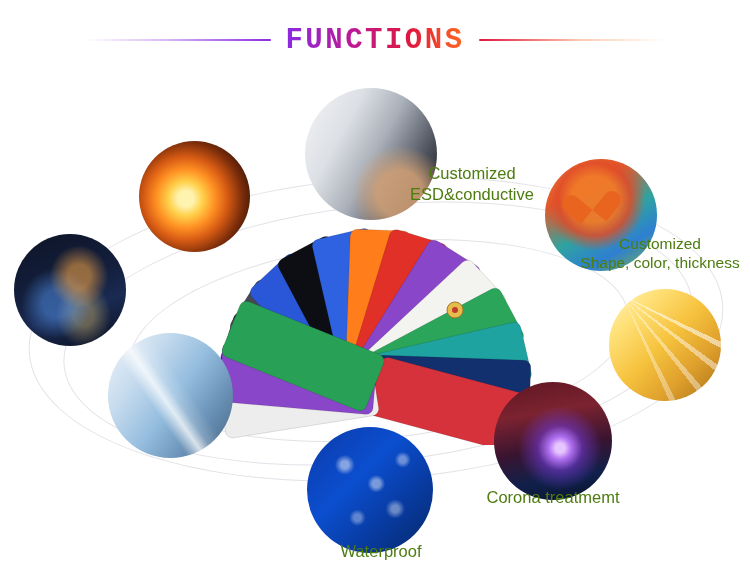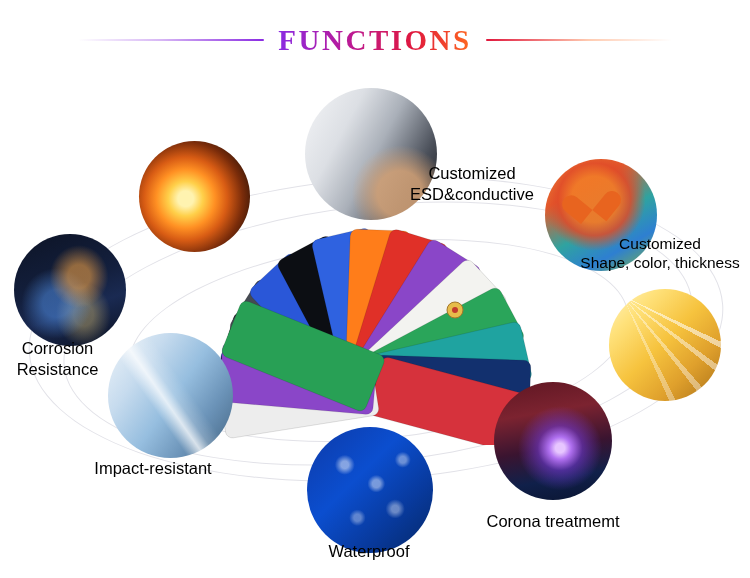--- a/index.html
+++ b/index.html
@@ -6,21 +6,21 @@
   .stage{
     position:relative;width:750px;height:578px;background:#ffffff;overflow:hidden;
     font-family:"Liberation Sans", sans-serif;
   }
   
   .title-row{
     position:absolute;top:20px;left:0;width:750px;height:40px;
     display:flex;align-items:center;justify-content:center;gap:14px;
   }
   .title{
-    margin:0;font-family:Liberation Serif, serif;font-size:29px;font-weight:700;
+    margin:0;font-family:Liberation Mono, monospace;font-size:29px;font-weight:700;
     letter-spacing:2.5px;
     background:linear-gradient(90deg,#8a2be2 0%,#b91a9a 35%,#e0183c 70%,#ff6a1f 100%);
     -webkit-background-clip:text;background-clip:text;color:transparent;
     line-height:1;
   }
   .decor-line{height:2px;width:186px;border-radius:2px;}
   .line-left{background:linear-gradient(90deg,rgba(180,140,230,0) 0%,rgba(138,43,226,.35) 45%,#8a2be2 100%);}
   .line-right{background:linear-gradient(90deg,#e0183c 0%,rgba(255,106,31,.35) 55%,rgba(255,160,120,0) 100%);}
   
   .orbit{position:absolute;border:1px solid #e2e2e8;border-radius:50%;z-index:1;}
@@ -73,31 +73,31 @@
       radial-gradient(circle at 76% 26%, rgba(255,255,255,.40) 0 2.5%, rgba(255,255,255,0) 6%),
       linear-gradient(135deg,#0d3aa8 0%,#0b4ecf 40%,#083a9e 70%,#052868 100%);}
   
   .heart{position:absolute;width:36px;height:32px;left:28px;top:22px;transform:rotate(-6deg);}
   .heart::before,.heart::after{content:"";position:absolute;top:0;width:18px;height:29px;
     border-radius:18px 18px 0 0;background:#e8641f;}
   .heart::before{left:18px;transform:rotate(45deg);transform-origin:0 100%;}
   .heart::after{left:0;transform:rotate(-45deg);transform-origin:100% 100%;}
   
   .label{
-    position:absolute;z-index:4;color:#000000;font-size:16.5px;line-height:1.25;
+    position:absolute;z-index:4;color:#4d7c0f;font-size:16.5px;line-height:1.25;
     text-align:center;white-space:pre-line;
   }
   #label-esd{left:397px;top:163px;width:150px;}
   #label-fire{left:115px;top:235px;width:140px;}
   #label-hearts{left:580px;top:234px;width:160px;font-size:15.5px;}
   #label-corrosion{left:5px;top:338px;width:105px;}
   #label-uv{left:616px;top:392px;width:120px;}
   #label-impact{left:83px;top:458px;width:140px;}
-  #label-corona{left:478px;top:487px;width:150px;margin-top:24px;}
-  #label-waterproof{left:309px;top:541px;width:120px;}
+  #label-corona{left:478px;top:487px;width:150px;}
+  #label-waterproof{left:321px;top:541px;width:120px;}
 </style>
 </head>
 <body>
 
 <div class="stage">
 
   <div class="title-row">
     <span class="decor-line line-left"></span>
     <h1 class="title">FUNCTIONS</h1>
     <span class="decor-line line-right"></span>
@@ -139,19 +139,16 @@
   <div class="photo" id="photo-corrosion"></div>
   <div class="photo" id="photo-uv"></div>
   <div class="photo" id="photo-impact"></div>
   <div class="photo" id="photo-corona"></div>
   <div class="photo" id="photo-waterproof"></div>
 
   <div class="label" id="label-esd">Customized
 ESD&amp;conductive</div>
   <div class="label" id="label-hearts">Customized
 Shape, color, thickness</div>
-  <div class="label" id="label-corrosion">Corrosion
-Resistance</div>
-  <div class="label" id="label-impact">Impact-resistant</div>
   <div class="label" id="label-corona">Corona treatmemt</div>
   <div class="label" id="label-waterproof">Waterproof</div>
 
 </div>
 
 </body></html>

